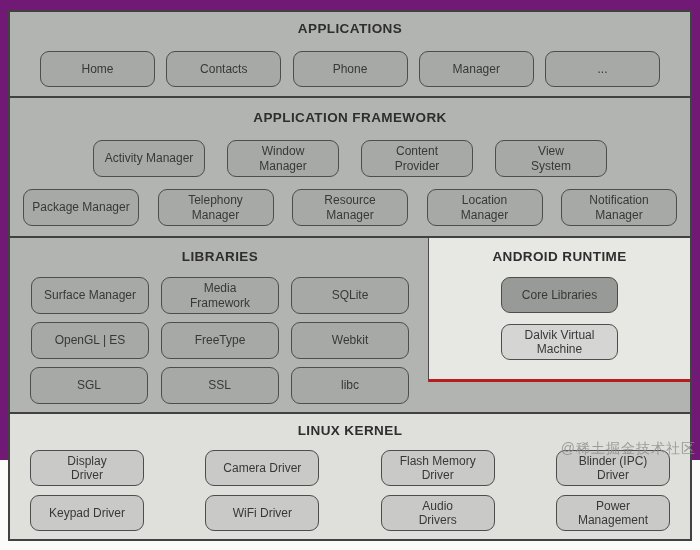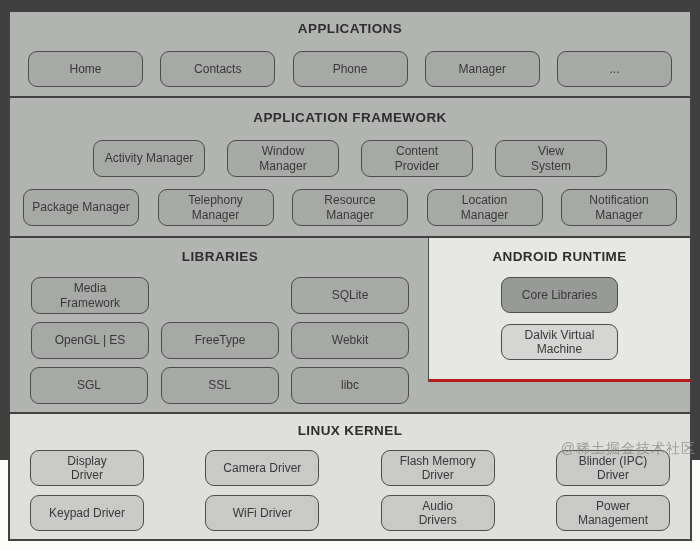--- a/index.html
+++ b/index.html
@@ -2,21 +2,21 @@
 <html><head>
 <meta charset="utf-8">
 <style>
   * { margin: 0; padding: 0; box-sizing: border-box; }
   html, body {
     width: 700px; height: 550px;
     background: #fbfbfa;
     font-family: "Liberation Sans", "DejaVu Sans", sans-serif;
     overflow: hidden;
   }
-  .page { position: relative; width: 700px; height: 460px; background: #404040; }
+  .page { position: relative; width: 700px; height: 460px; background: #701a75; }
 
   .frame {
     position: absolute; left: 8px; top: 10px;
     width: 684px; height: 531px;
     border: 2px solid #414141;
     background: #b2b4b1;
     display: flex; flex-direction: column;
   }
 
   .band { position: relative; background: #b2b4b1; }
@@ -38,21 +38,21 @@
     text-align: center;
     white-space: pre-line;
     height: 36px;
   }
 
   
   .band-apps { height: 84px; }
   .band-apps .band-title { padding-top: 9px; }
   .apps-row {
     display: flex; justify-content: space-between;
-    padding: 0 18px; margin-top: 15px;
+    padding: 0 30px; margin-top: 15px;
   }
   .apps-row .box { width: 115px; }
 
   
   .band-framework { height: 140px; }
   .band-framework .band-title { padding-top: 12px; }
   .fw-row1 {
     display: flex; justify-content: center; gap: 22px;
     margin-top: 15px;
   }
@@ -143,20 +143,21 @@
 Manager</div>
         <div class="box">Notification
 Manager</div>
       </div>
     </section>
 
     <section class="band band-libruntime">
       <div class="libs-area">
         <h2 class="band-title">LIBRARIES</h2>
         <div class="libs-row libs-row1">
+          <div class="box">Surface Manager</div>
           <div class="box">Media
 Framework</div>
           <div class="box">SQLite</div>
         </div>
         <div class="libs-row libs-row2">
           <div class="box">OpenGL | ES</div>
           <div class="box">FreeType</div>
           <div class="box">Webkit</div>
         </div>
         <div class="libs-row libs-row3">

